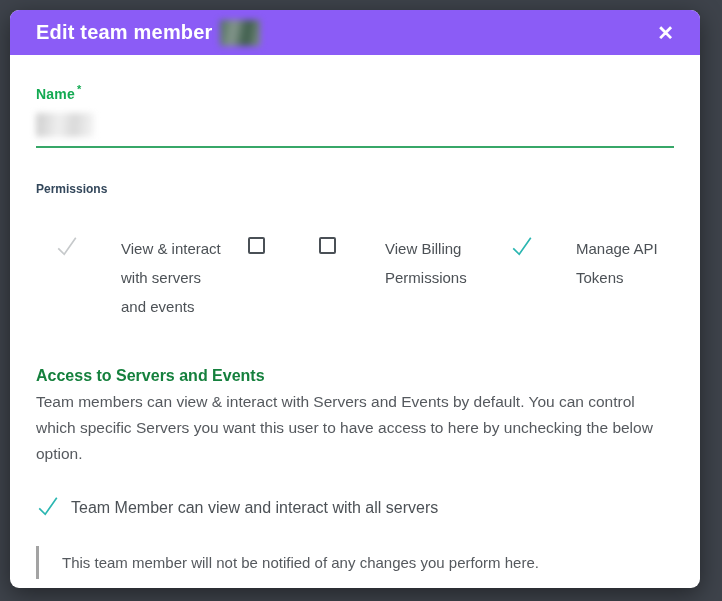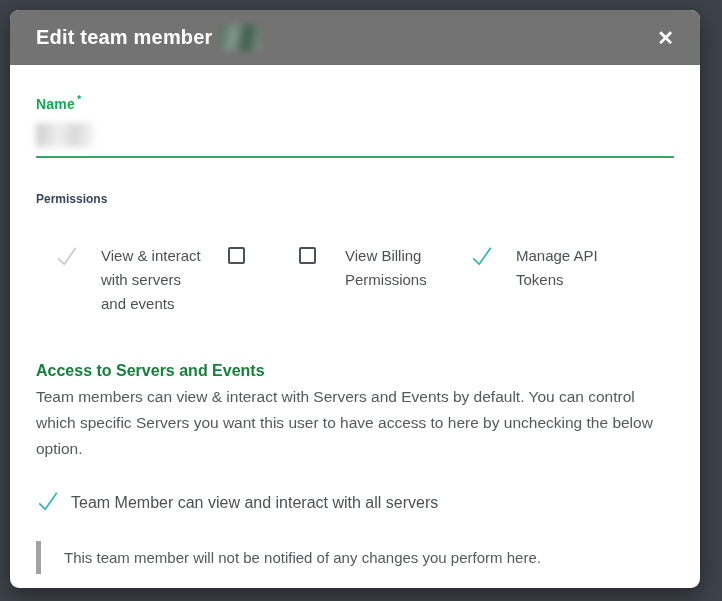--- a/index.html
+++ b/index.html
@@ -10,21 +10,21 @@
     overflow: hidden;
     font-family: "Liberation Sans", "DejaVu Sans", sans-serif;
   }
   .modal {
     position: absolute; left: 10px; top: 10px;
     width: 690px; height: 578px;
     background: #ffffff; border-radius: 9px; overflow: hidden;
     box-shadow: 0 6px 24px rgba(0,0,0,.45);
   }
   .modal-header {
-    height: 55px; background: #737373;
+    height: 45px; background: #8b5cf6;
     display: flex; align-items: center;
     padding: 0 22px 0 26px;
   }
   .modal-title { color: #ffffff; font-size: 20px; font-weight: 600; letter-spacing: .2px; }
   .redacted-header-name {
     width: 40px; height: 26px; margin-left: 7px; border-radius: 2px;
     background: linear-gradient(100deg, #4e6f5c 0%, #86988e 35%, #3c5c4a 65%, #7f9187 100%);
     filter: blur(3px);
   }
   .close-btn {
@@ -48,31 +48,31 @@
   .perm-row { display: flex; margin-top: 38px; margin-left: 19px; }
   .perm-item { display: flex; align-items: flex-start; margin-right: 23px; cursor: pointer; }
   .chk { width: 24px; height: 24px; margin-right: 22px; flex: 0 0 auto; position: relative; }
   .chk svg { width: 24px; height: 24px; display: block; }
   .chk.gray { color: #c6c9cb; }
   .chk.teal { color: #2bb6b1; }
   .chk.box {
     width: 17px; height: 17px; margin: 3px 29px 0 2px;
     border: 2px solid #4a5056; border-radius: 2px; background: #fff;
   }
-  .perm-label { width: 102px; font-size: 15px; line-height: 24px; color: #4c5156; }
+  .perm-label { width: 102px; font-size: 15px; line-height: 29px; color: #4c5156; margin-left: 20px; }
 
   .access-heading { margin-top: 46px; font-size: 16px; font-weight: 700; color: #15803d; }
   .access-desc { margin-top: 4px; font-size: 15.5px; line-height: 26px; color: #55595e; max-width: 660px; }
 
   .all-servers { margin-top: 27px; display: flex; align-items: flex-start; cursor: pointer; }
   .all-servers .chk { margin-right: 11px; }
   .all-servers-label { font-size: 16px; line-height: 24px; color: #4c5156; padding-top: 2px; }
 
   .note {
-    margin-top: 26px; border-left: 5px solid #a3a3a3;
+    margin-top: 26px; border-left: 3px solid #a3a3a3;
     padding: 8px 0 8px 23px; font-size: 15px; color: #55595e;
   }
 
   .buttons-row { margin-top: 16px; display: flex; justify-content: center; gap: 14px; }
   .btn { display: flex; align-items: center; justify-content: center;
          height: 33px; font-family: "Liberation Sans", sans-serif; cursor: pointer; }
   .btn-cancel {
     width: 119px; background: #ffffff; border: 2px solid #16251c; border-radius: 7px;
     font-size: 15px; font-weight: 700; color: #16251c; letter-spacing: .4px;
   }

